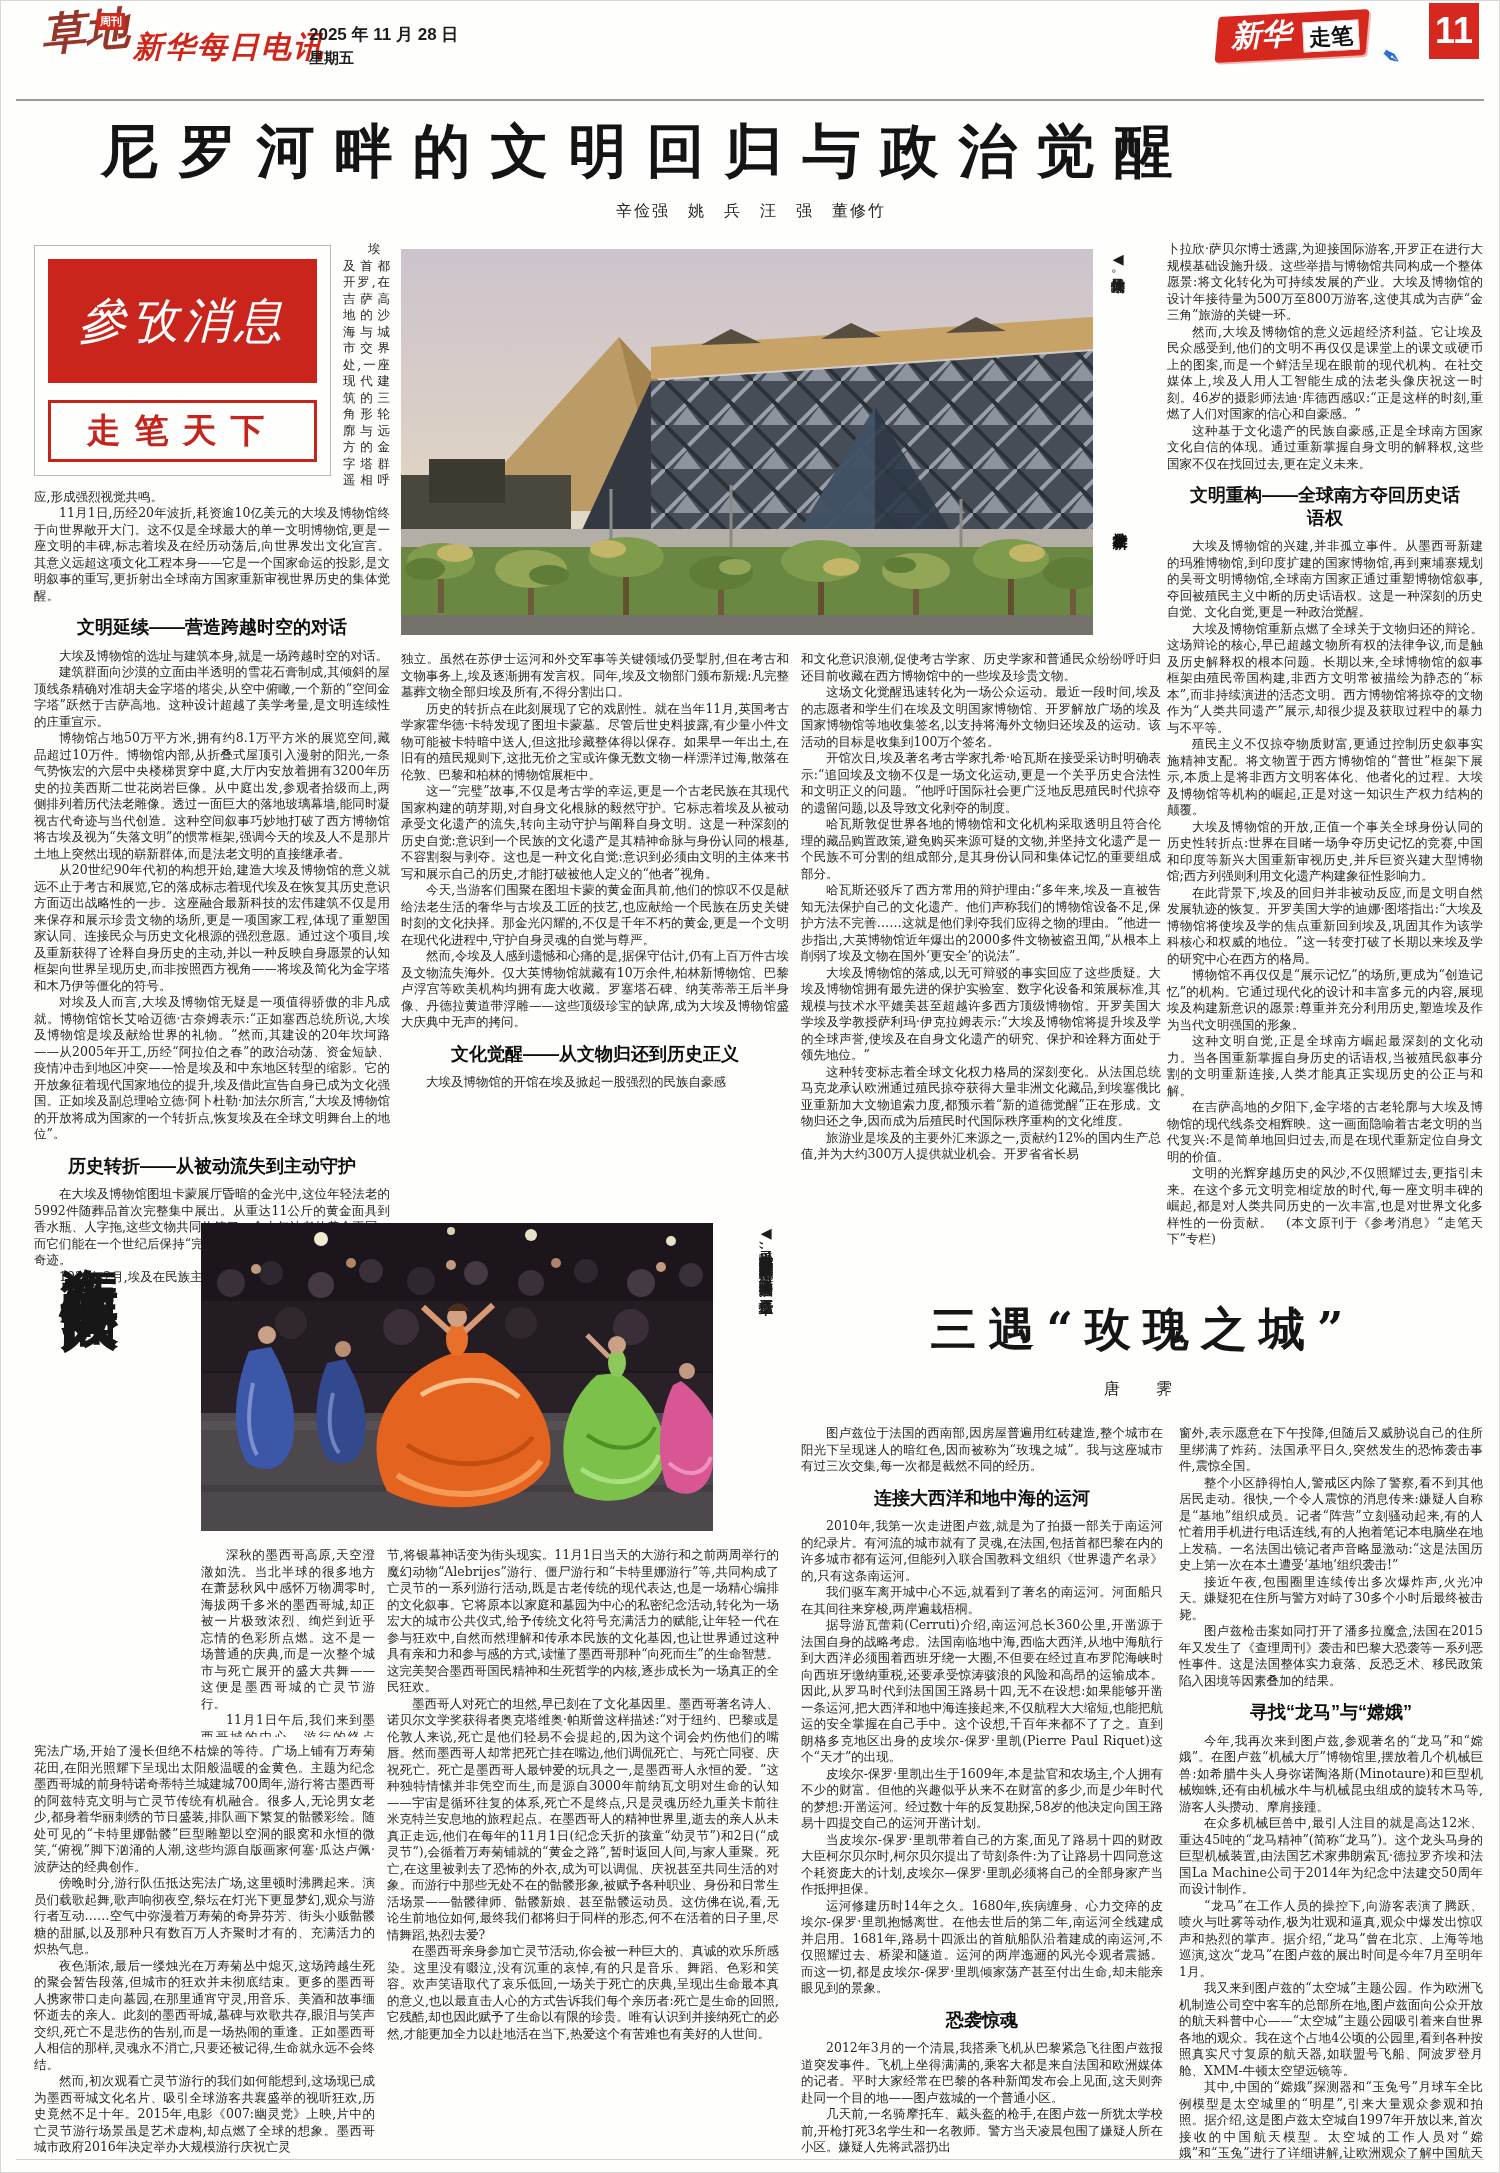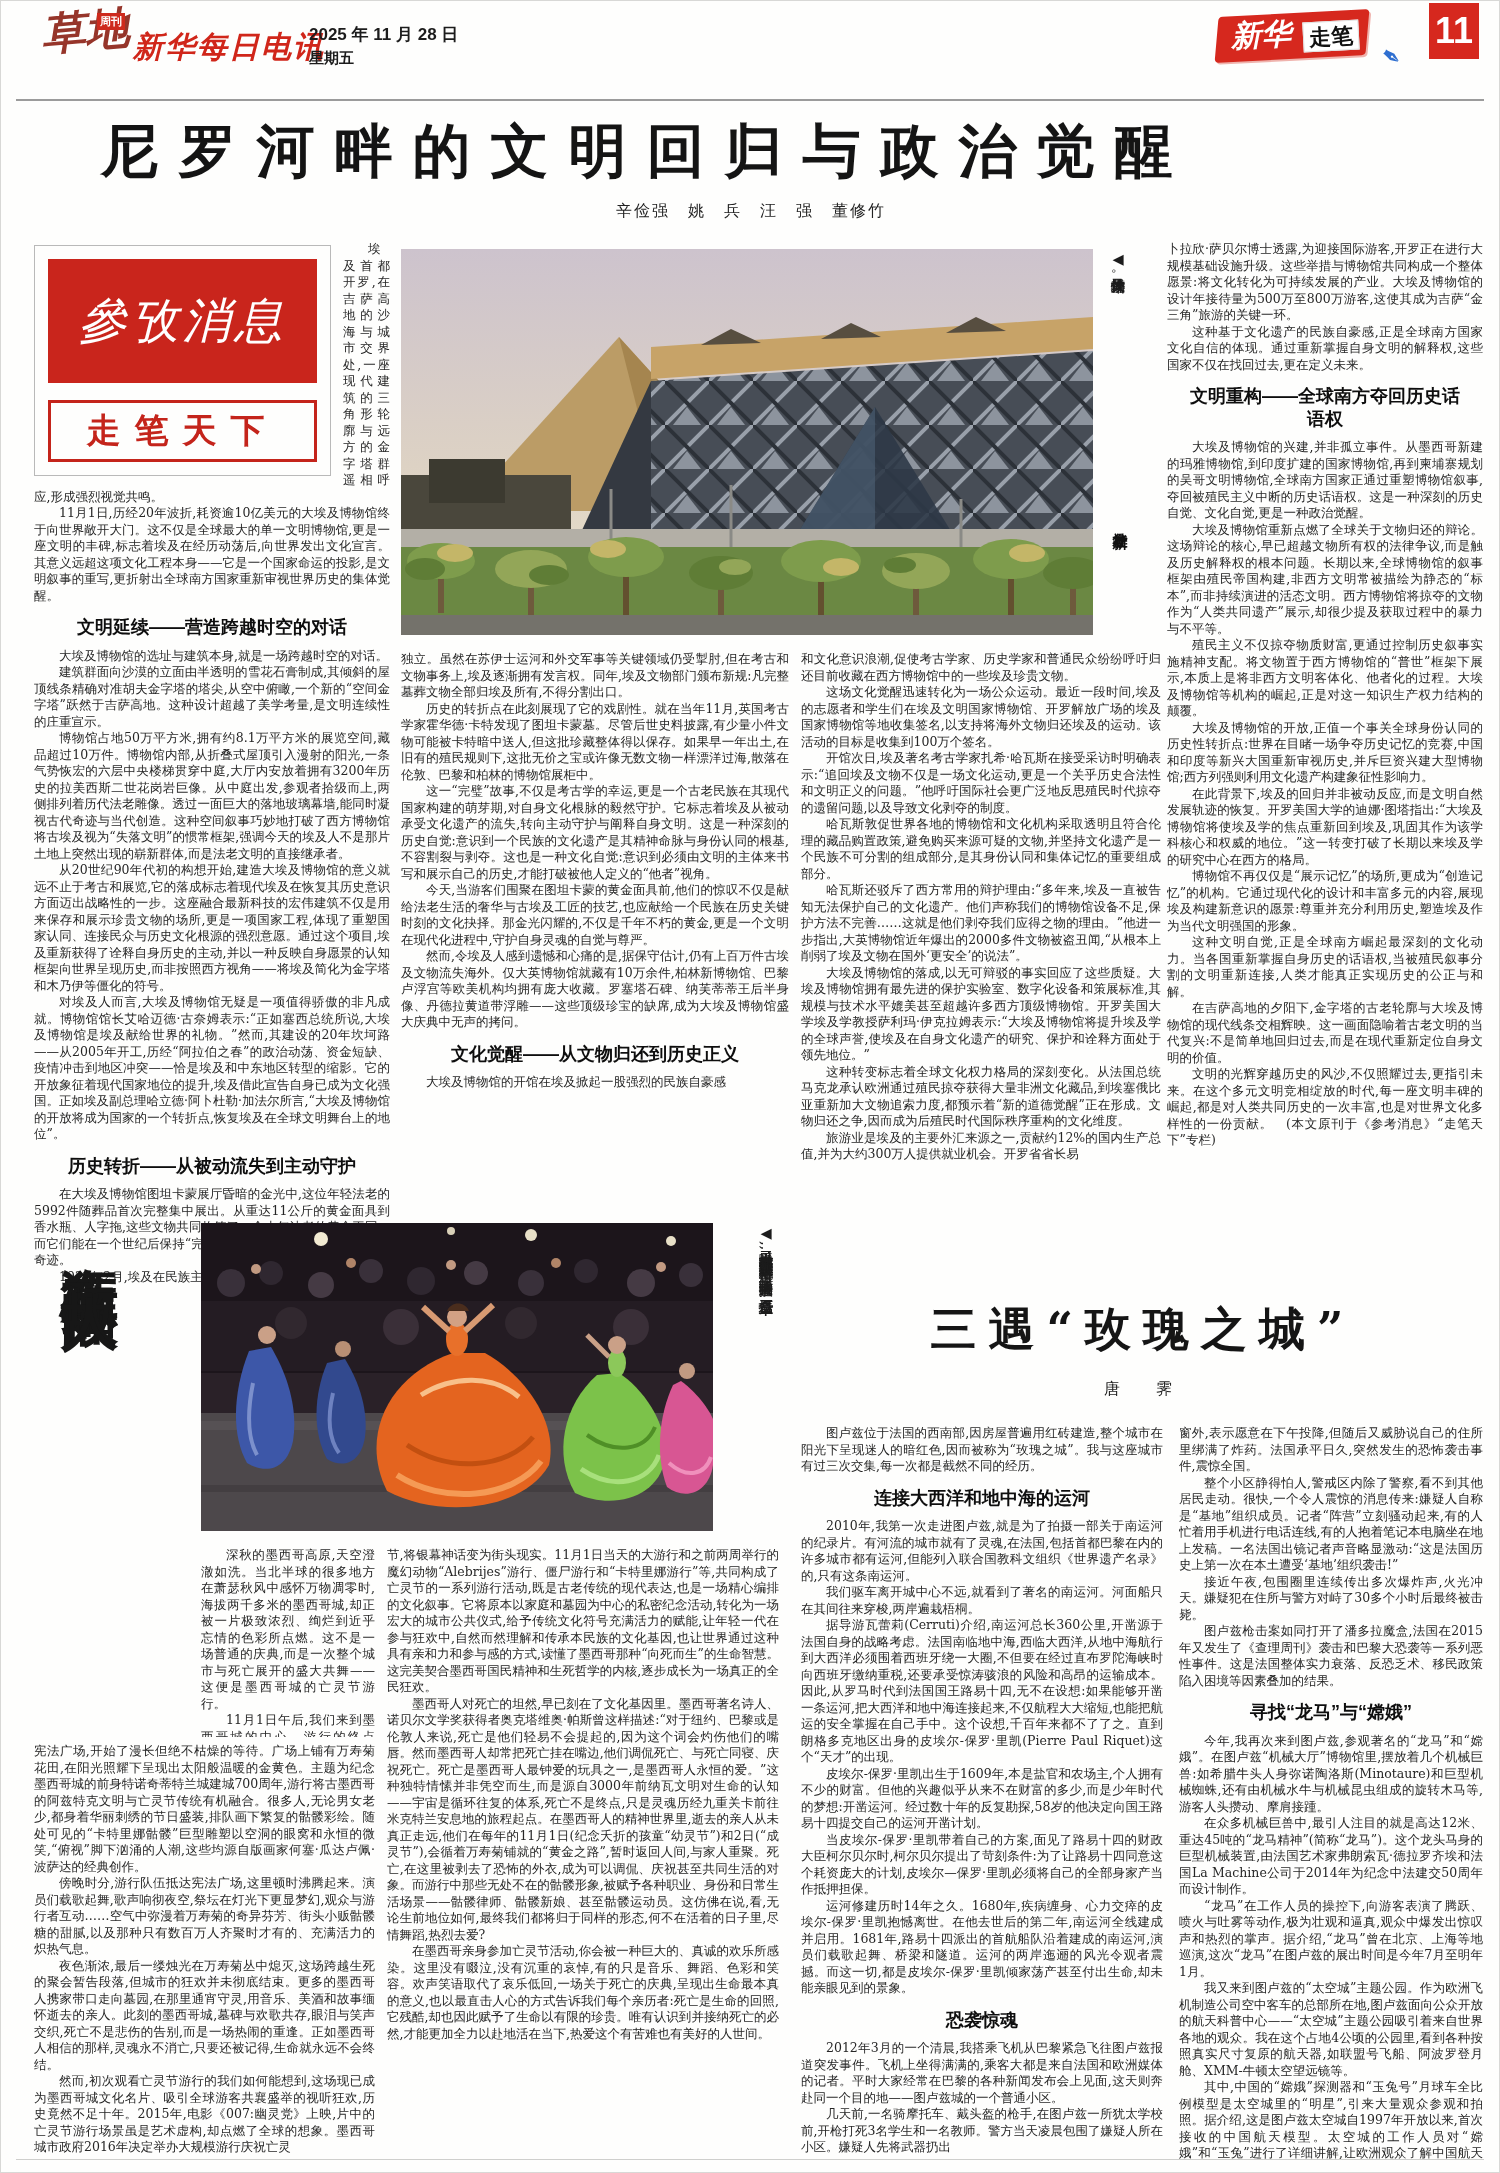--- a/index.html
+++ b/index.html
@@ -205,20 +205,21 @@
       <p class="para">这场文化觉醒迅速转化为一场公众运动。最近一段时间,埃及的志愿者和学生们在埃及文明国家博物馆、开罗解放广场的埃及国家博物馆等地收集签名,以支持将海外文物归还埃及的运动。该活动的目标是收集到100万个签名。</p>
       <p class="para">开馆次日,埃及著名考古学家扎希·哈瓦斯在接受采访时明确表示:“追回埃及文物不仅是一场文化运动,更是一个关乎历史合法性和文明正义的问题。”他呼吁国际社会更广泛地反思殖民时代掠夺的遗留问题,以及导致文化剥夺的制度。</p>
       <p class="para">哈瓦斯敦促世界各地的博物馆和文化机构采取透明且符合伦理的藏品购置政策,避免购买来源可疑的文物,并坚持文化遗产是一个民族不可分割的组成部分,是其身份认同和集体记忆的重要组成部分。</p>
       <p class="para">哈瓦斯还驳斥了西方常用的辩护理由:“多年来,埃及一直被告知无法保护自己的文化遗产。他们声称我们的博物馆设备不足,保护方法不完善……这就是他们剥夺我们应得之物的理由。”他进一步指出,大英博物馆近年爆出的2000多件文物被盗丑闻,“从根本上削弱了埃及文物在国外‘更安全’的说法”。</p>
       <p class="para">大埃及博物馆的落成,以无可辩驳的事实回应了这些质疑。大埃及博物馆拥有最先进的保护实验室、数字化设备和策展标准,其规模与技术水平媲美甚至超越许多西方顶级博物馆。开罗美国大学埃及学教授萨利玛·伊克拉姆表示:“大埃及博物馆将提升埃及学的全球声誉,使埃及在自身文化遗产的研究、保护和诠释方面处于领先地位。”</p>
       <p class="para">这种转变标志着全球文化权力格局的深刻变化。从法国总统马克龙承认欧洲通过殖民掠夺获得大量非洲文化藏品,到埃塞俄比亚重新加大文物追索力度,都预示着“新的道德觉醒”正在形成。文物归还之争,因而成为后殖民时代国际秩序重构的文化维度。</p>
       <p class="para">旅游业是埃及的主要外汇来源之一,贡献约12%的国内生产总值,并为大约300万人提供就业机会。开罗省省长易</p>
     </div>
   <div class="col" style="left:1166px;top:240px;width:316px;height:1052px;">
       <p class="para cont">卜拉欣·萨贝尔博士透露,为迎接国际游客,开罗正在进行大规模基础设施升级。这些举措与博物馆共同构成一个整体愿景:将文化转化为可持续发展的产业。大埃及博物馆的设计年接待量为500万至800万游客,这使其成为吉萨“金三角”旅游的关键一环。</p>
+      <p class="para">然而,大埃及博物馆的意义远超经济利益。它让埃及民众感受到,他们的文明不再仅仅是课堂上的课文或硬币上的图案,而是一个鲜活呈现在眼前的现代机构。在社交媒体上,埃及人用人工智能生成的法老头像庆祝这一时刻。46岁的摄影师法迪·库德西感叹:“正是这样的时刻,重燃了人们对国家的信心和自豪感。”</p>
       <p class="para">这种基于文化遗产的民族自豪感,正是全球南方国家文化自信的体现。通过重新掌握自身文明的解释权,这些国家不仅在找回过去,更在定义未来。</p>
       <div class="sec-head">文明重构——全球南方夺回历史话语权</div>
       <p class="para">大埃及博物馆的兴建,并非孤立事件。从墨西哥新建的玛雅博物馆,到印度扩建的国家博物馆,再到柬埔寨规划的吴哥文明博物馆,全球南方国家正通过重塑博物馆叙事,夺回被殖民主义中断的历史话语权。这是一种深刻的历史自觉、文化自觉,更是一种政治觉醒。</p>
       <p class="para">大埃及博物馆重新点燃了全球关于文物归还的辩论。这场辩论的核心,早已超越文物所有权的法律争议,而是触及历史解释权的根本问题。长期以来,全球博物馆的叙事框架由殖民帝国构建,非西方文明常被描绘为静态的“标本”,而非持续演进的活态文明。西方博物馆将掠夺的文物作为“人类共同遗产”展示,却很少提及获取过程中的暴力与不平等。</p>
       <p class="para">殖民主义不仅掠夺物质财富,更通过控制历史叙事实施精神支配。将文物置于西方博物馆的“普世”框架下展示,本质上是将非西方文明客体化、他者化的过程。大埃及博物馆等机构的崛起,正是对这一知识生产权力结构的颠覆。</p>
       <p class="para">大埃及博物馆的开放,正值一个事关全球身份认同的历史性转折点:世界在目睹一场争夺历史记忆的竞赛,中国和印度等新兴大国重新审视历史,并斥巨资兴建大型博物馆;西方列强则利用文化遗产构建象征性影响力。</p>
       <p class="para">在此背景下,埃及的回归并非被动反应,而是文明自然发展轨迹的恢复。开罗美国大学的迪娜·图塔指出:“大埃及博物馆将使埃及学的焦点重新回到埃及,巩固其作为该学科核心和权威的地位。”这一转变打破了长期以来埃及学的研究中心在西方的格局。</p>
       <p class="para">博物馆不再仅仅是“展示记忆”的场所,更成为“创造记忆”的机构。它通过现代化的设计和丰富多元的内容,展现埃及构建新意识的愿景:尊重并充分利用历史,塑造埃及作为当代文明强国的形象。</p>
       <p class="para">这种文明自觉,正是全球南方崛起最深刻的文化动力。当各国重新掌握自身历史的话语权,当被殖民叙事分割的文明重新连接,人类才能真正实现历史的公正与和解。</p>
       <p class="para">在吉萨高地的夕阳下,金字塔的古老轮廓与大埃及博物馆的现代线条交相辉映。这一画面隐喻着古老文明的当代复兴:不是简单地回归过去,而是在现代重新定位自身文明的价值。</p>
@@ -317,21 +318,21 @@
   <div class="b2-title">三遇“玫瑰之城”</div>
   <div class="b2-author">唐　霁</div>
   <div class="col" style="left:800px;top:1424px;width:362px;height:738px;">
       <p class="para">图卢兹位于法国的西南部,因房屋普遍用红砖建造,整个城市在阳光下呈现迷人的暗红色,因而被称为“玫瑰之城”。我与这座城市有过三次交集,每一次都是截然不同的经历。</p>
       <div class="sec-head">连接大西洋和地中海的运河</div>
       <p class="para">2010年,我第一次走进图卢兹,就是为了拍摄一部关于南运河的纪录片。有河流的城市就有了灵魂,在法国,包括首都巴黎在内的许多城市都有运河,但能列入联合国教科文组织《世界遗产名录》的,只有这条南运河。</p>
       <p class="para">我们驱车离开城中心不远,就看到了著名的南运河。河面船只在其间往来穿梭,两岸遍栽梧桐。</p>
       <p class="para">据导游瓦蕾莉(Cerruti)介绍,南运河总长360公里,开凿源于法国自身的战略考虑。法国南临地中海,西临大西洋,从地中海航行到大西洋必须围着西班牙绕一大圈,不但要在经过直布罗陀海峡时向西班牙缴纳重税,还要承受惊涛骇浪的风险和高昂的运输成本。因此,从罗马时代到法国国王路易十四,无不在设想:如果能够开凿一条运河,把大西洋和地中海连接起来,不仅航程大大缩短,也能把航运的安全掌握在自己手中。这个设想,千百年来都不了了之。直到朗格多克地区出身的皮埃尔-保罗·里凯(Pierre Paul Riquet)这个“天才”的出现。</p>
       <p class="para">皮埃尔-保罗·里凯出生于1609年,本是盐官和农场主,个人拥有不少的财富。但他的兴趣似乎从来不在财富的多少,而是少年时代的梦想:开凿运河。经过数十年的反复勘探,58岁的他决定向国王路易十四提交自己的运河开凿计划。</p>
       <p class="para">当皮埃尔-保罗·里凯带着自己的方案,面见了路易十四的财政大臣柯尔贝尔时,柯尔贝尔提出了苛刻条件:为了让路易十四同意这个耗资庞大的计划,皮埃尔—保罗·里凯必须将自己的全部身家产当作抵押担保。</p>
-      <p class="para">运河修建历时14年之久。1680年,疾病缠身、心力交瘁的皮埃尔-保罗·里凯抱憾离世。在他去世后的第二年,南运河全线建成并启用。1681年,路易十四派出的首航船队沿着建成的南运河,演员们载歌起舞、桥梁和隧道。运河的两岸迤逦的风光令观者震撼。而这一切,都是皮埃尔-保罗·里凯倾家荡产甚至付出生命,却未能亲眼见到的景象。</p>
+      <p class="para">运河修建历时14年之久。1680年,疾病缠身、心力交瘁的皮埃尔-保罗·里凯抱憾离世。在他去世后的第二年,南运河全线建成并启用。1681年,路易十四派出的首航船队沿着建成的南运河,不仅照耀过去、桥梁和隧道。运河的两岸迤逦的风光令观者震撼。而这一切,都是皮埃尔-保罗·里凯倾家荡产甚至付出生命,却未能亲眼见到的景象。</p>
       <div class="sec-head">恐袭惊魂</div>
       <p class="para">2012年3月的一个清晨,我搭乘飞机从巴黎紧急飞往图卢兹报道突发事件。飞机上坐得满满的,乘客大都是来自法国和欧洲媒体的记者。平时大家经常在巴黎的各种新闻发布会上见面,这天则奔赴同一个目的地——图卢兹城的一个普通小区。</p>
       <p class="para">几天前,一名骑摩托车、戴头盔的枪手,在图卢兹一所犹太学校前,开枪打死3名学生和一名教师。警方当天凌晨包围了嫌疑人所在小区。嫌疑人先将武器扔出</p>
     </div>
   <div class="col" style="left:1178px;top:1424px;width:304px;height:738px;">
       <p class="para cont">窗外,表示愿意在下午投降,但随后又威胁说自己的住所里绑满了炸药。法国承平日久,突然发生的恐怖袭击事件,震惊全国。</p>
       <p class="para">整个小区静得怕人,警戒区内除了警察,看不到其他居民走动。很快,一个令人震惊的消息传来:嫌疑人自称是“基地”组织成员。记者“阵营”立刻骚动起来,有的人忙着用手机进行电话连线,有的人抱着笔记本电脑坐在地上发稿。一名法国出镜记者声音略显激动:“这是法国历史上第一次在本土遭受‘基地’组织袭击!”</p>
       <p class="para">接近午夜,包围圈里连续传出多次爆炸声,火光冲天。嫌疑犯在住所与警方对峙了30多个小时后最终被击毙。</p>
       <p class="para">图卢兹枪击案如同打开了潘多拉魔盒,法国在2015年又发生了《查理周刊》袭击和巴黎大恐袭等一系列恶性事件。这是法国整体实力衰落、反恐乏术、移民政策陷入困境等因素叠加的结果。</p>
       <div class="sec-head">寻找“龙马”与“嫦娥”</div>

